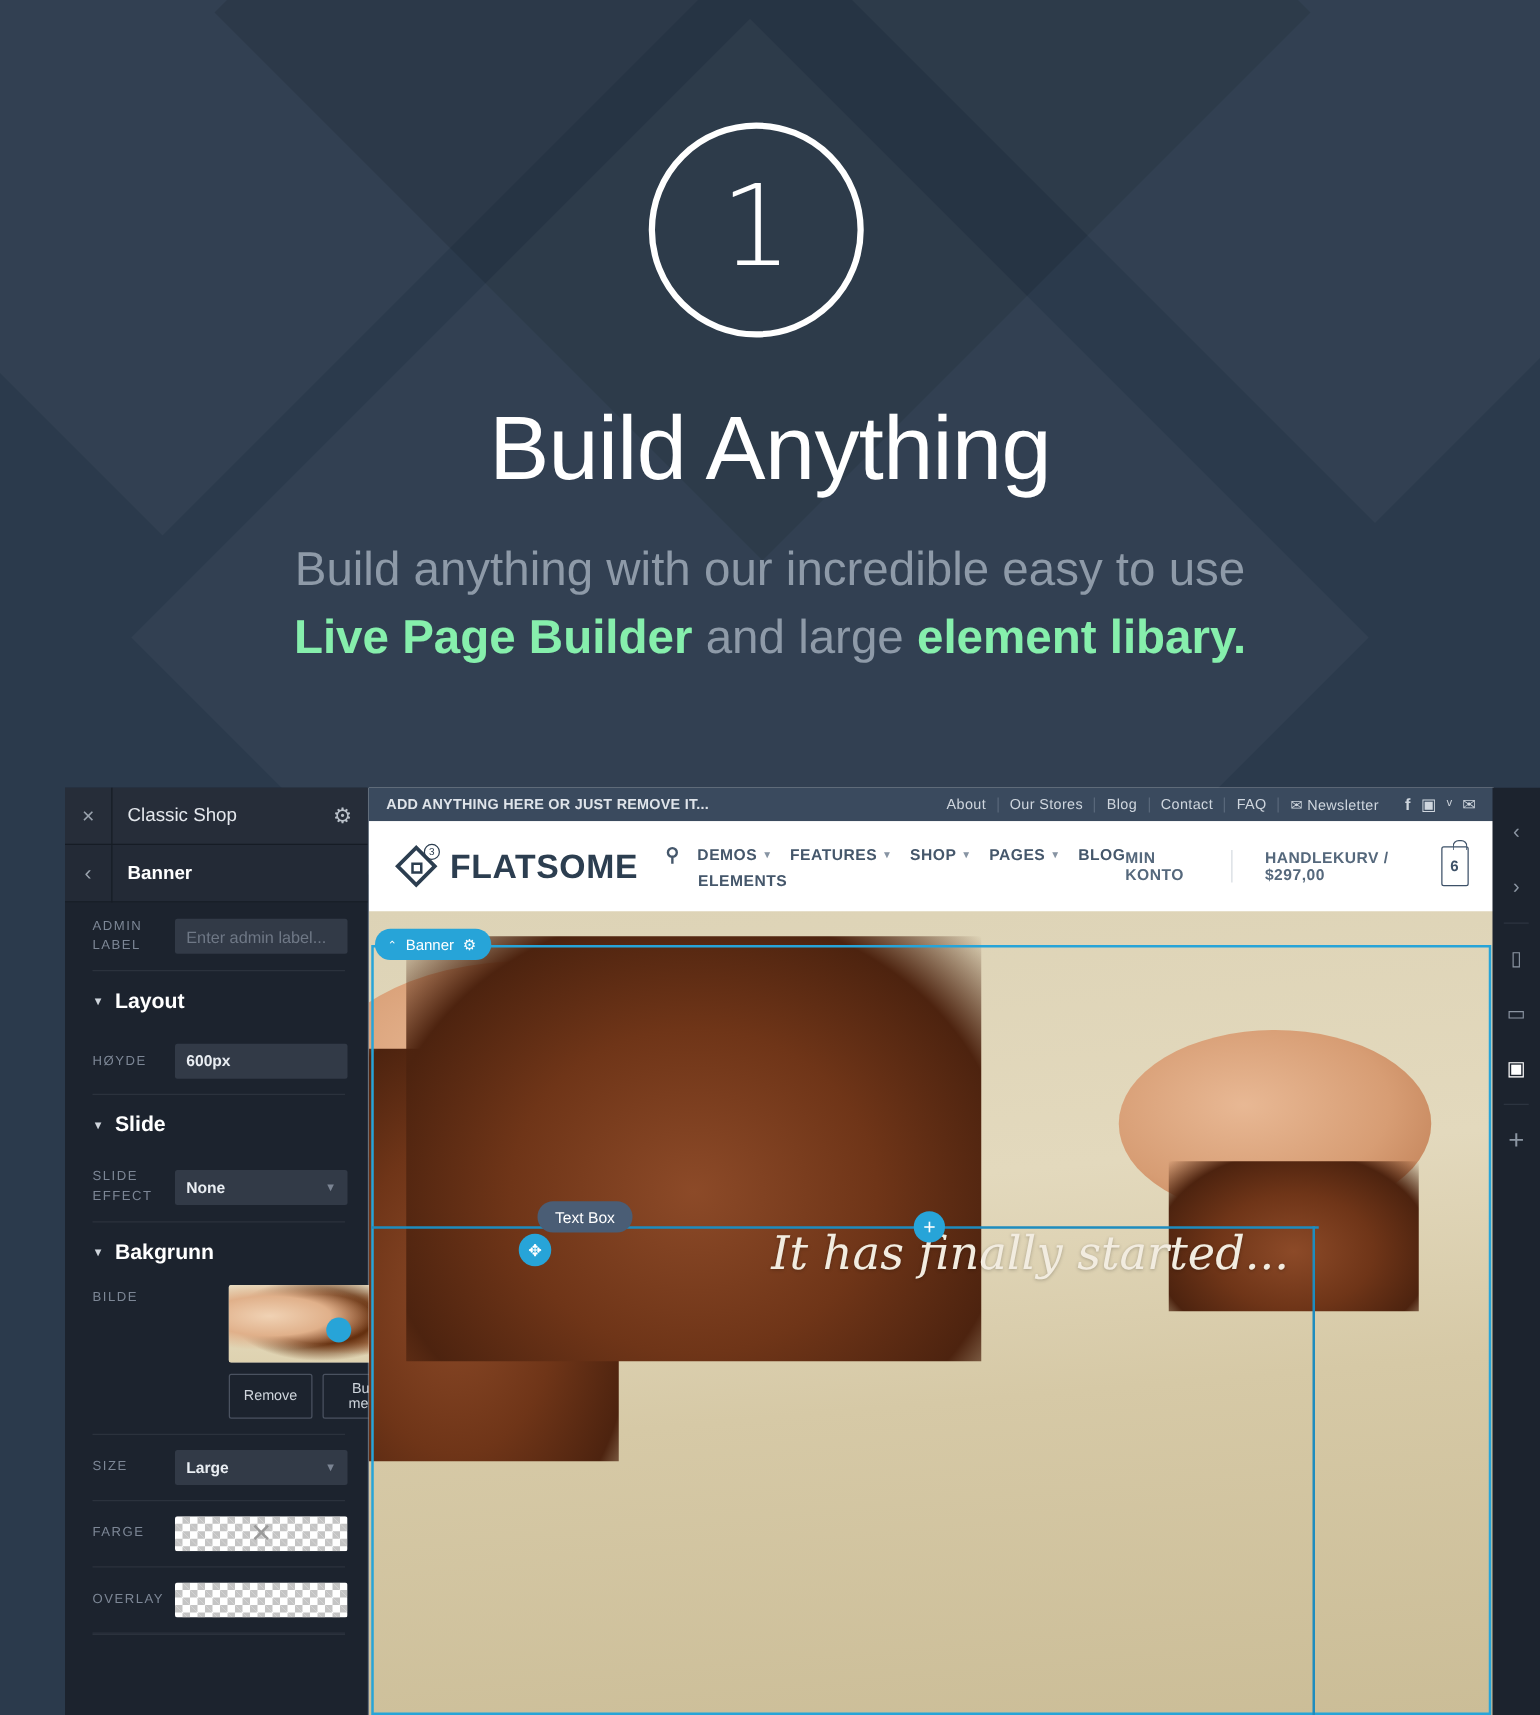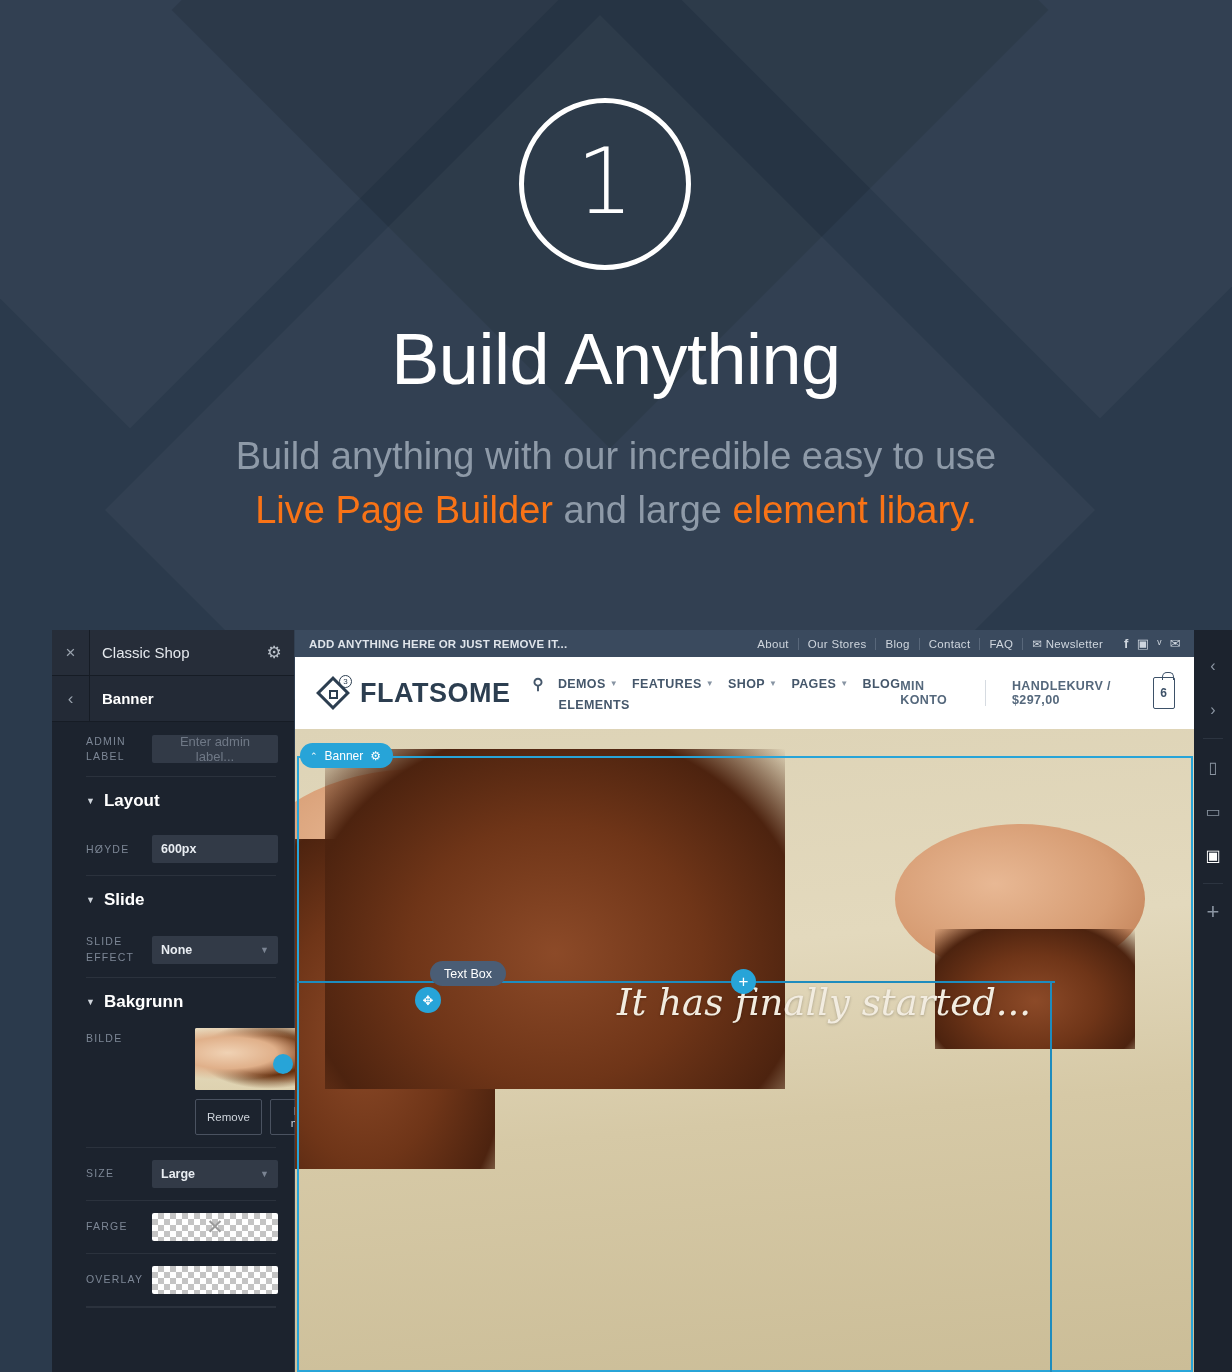--- a/index.html
+++ b/index.html
@@ -39,21 +39,21 @@
     position: absolute; left: 0; top: 318px; width: 1232px;
     text-align: center; color: #fff;
     font-size: 72px; font-weight: 400; letter-spacing: -0.5px;
   }
   #hero-sub {
     position: absolute; left: 0; top: 430px; width: 1232px;
     text-align: center;
     font-size: 38px; font-weight: 300; line-height: 1.42;
     color: #8e9aa8;
   }
-  #hero-sub .hl { color: #f97316; }
+  #hero-sub .hl { color: #86efac; font-weight: bold; }
 
   
   #builder {
     position: absolute; left: 52px; top: 630px;
     width: 1180px; height: 742px;
     overflow: hidden;
   }
 
   
   #side-panel {
@@ -77,21 +77,21 @@
   .sp-title.bold { font-weight: bold; color: #fff; font-size: 15px; }
   .sp-gear {
     width: 40px; display: flex; align-items: center; justify-content: center;
     color: #b9c0c9; font-size: 17px;
   }
   .sp-subbar {
     height: 46px; background: #232a36;
     display: flex; align-items: center;
     border-bottom: 1px solid #161c25;
   }
-  .sp-body { padding: 0 0 0 16px; }
+  .sp-body { padding: 0 0 0 4px; }
   .field-row {
     display: flex; align-items: center;
     padding: 12px 16px 12px 18px; min-height: 48px;
   }
   .field-label {
     width: 66px; flex-shrink: 0;
     color: #7d8796; font-size: 10.5px; letter-spacing: 1.2px;
     line-height: 1.45; text-transform: uppercase;
   }
   .field-ctl { flex: 1; }

